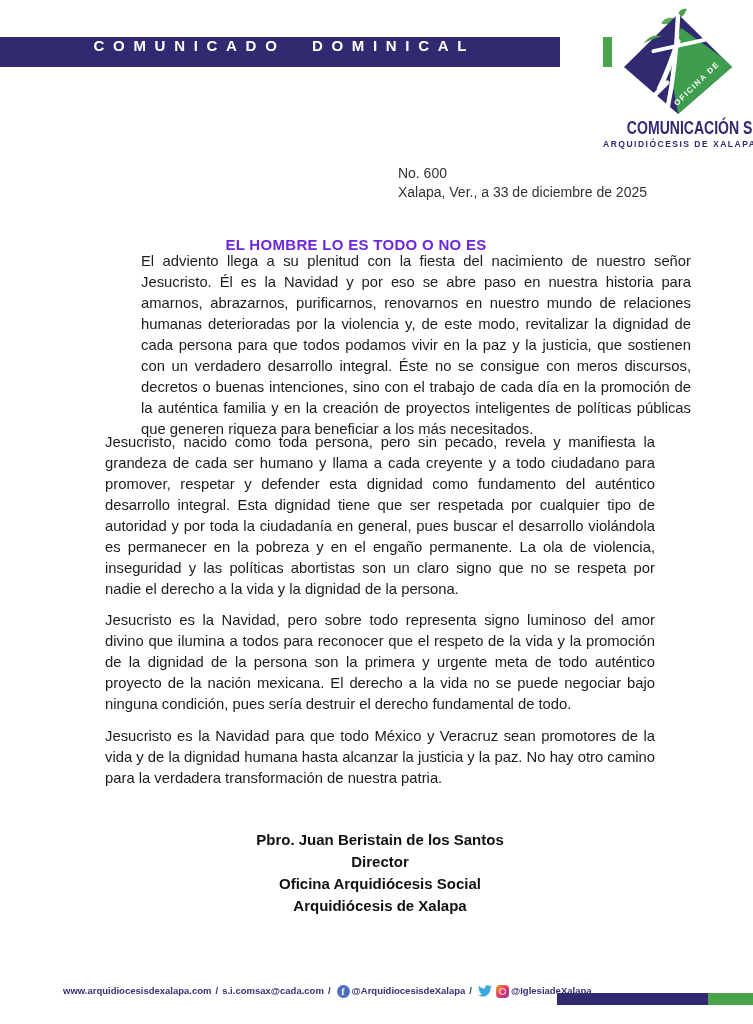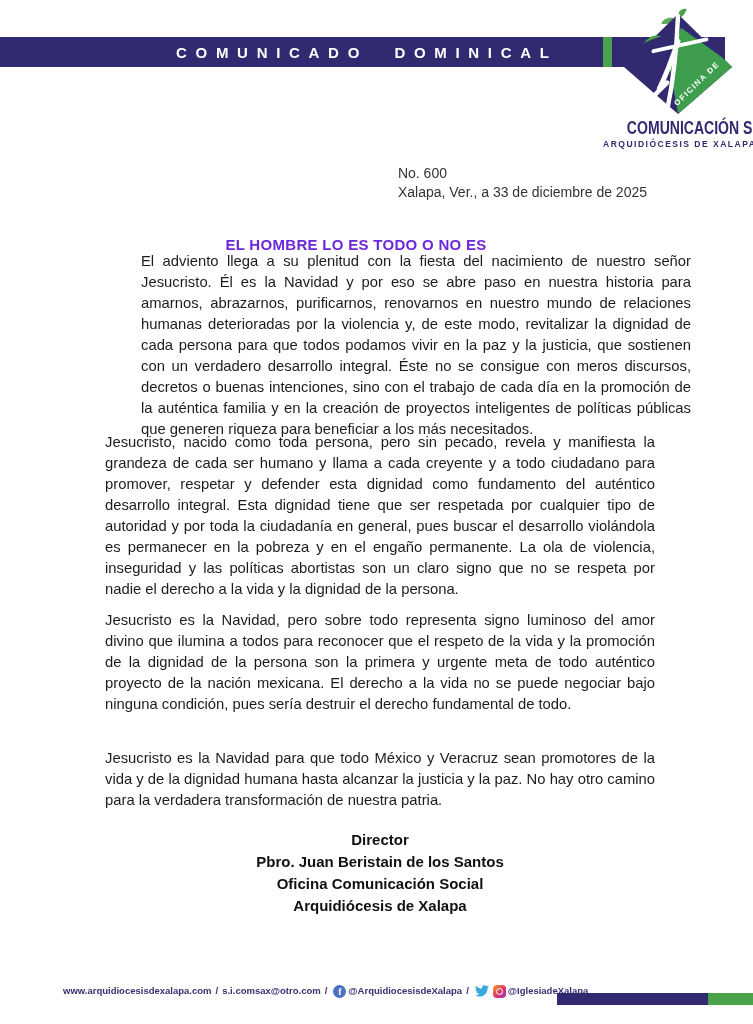--- a/index.html
+++ b/index.html
@@ -5,22 +5,22 @@
   * { margin:0; padding:0; box-sizing:border-box; }
   html,body { background:#888; }
   .page {
     position:relative; width:753px; height:1024px; margin:0 auto;
     background:#ffffff; overflow:hidden;
     font-family:"Liberation Sans", sans-serif; color:#1c1c1c;
   }
 
   
   .banner {
-    position:absolute; left:0; top:37px; width:725px; height:30px;
-    background:#312a70; display:flex; align-items:center; justify-content:center;
+    position:absolute; left:0; top:37px; width:560px; height:30px;
+    background:#312a70; display:flex; justify-content:center;
   }
   .banner-title {
     color:#ffffff; font-weight:bold; font-size:15px;
     letter-spacing:0.58em; word-spacing:0.9em; white-space:nowrap;
     padding-left:0.58em; 
   }
   .banner-endcap {
     position:absolute; left:603px; top:37px; width:9px; height:30px;
     background:#4aa34a;
   }
@@ -54,21 +54,21 @@
   }
 
   
   .para {
     position:absolute; left:105px; width:550px;
     font-size:14.8px; line-height:21px; text-align:justify; color:#1c1c1c;
   }
   .p1 { top:251px;margin-left:36px; }
   .p2 { top:432px; }
   .p3 { top:610px; }
-  .p4 { top:748px; }
+  .p4 { top:726px; }
 
   
   .signature {
     position:absolute; left:105px; top:829px; width:550px;
     text-align:center; font-weight:bold; font-size:15px; line-height:22px;
     color:#111;
   }
 
   
   .footer {
@@ -144,30 +144,30 @@
   </div>
 
   <div class="doc-title">EL HOMBRE LO ES TODO O NO ES</div>
 
   <p class="para p1">El adviento llega a su plenitud con la fiesta del nacimiento de nuestro señor Jesucristo. Él es la Navidad y por eso se abre paso en nuestra historia para amarnos, abrazarnos, purificarnos, renovarnos en nuestro mundo de relaciones humanas deterioradas por la violencia y, de este modo, revitalizar la dignidad de cada persona para que todos podamos vivir en la paz y la justicia, que sostienen con un verdadero desarrollo integral. Éste no se consigue con meros discursos, decretos o buenas intenciones, sino con el trabajo de cada día en la promoción de la auténtica familia y en la creación de proyectos inteligentes de políticas públicas que generen riqueza para beneficiar a los más necesitados.</p>
   <p class="para p2">Jesucristo, nacido como toda persona, pero sin pecado, revela y manifiesta la grandeza de cada ser humano y llama a cada creyente y a todo ciudadano para promover, respetar y defender esta dignidad como fundamento del auténtico desarrollo integral. Esta dignidad tiene que ser respetada por cualquier tipo de autoridad y por toda la ciudadanía en general, pues buscar el desarrollo violándola es permanecer en la pobreza y en el engaño permanente. La ola de violencia, inseguridad y las políticas abortistas son un claro signo que no se respeta por nadie el derecho a la vida y la dignidad de la persona.</p>
   <p class="para p3">Jesucristo es la Navidad, pero sobre todo representa signo luminoso del amor divino que ilumina a todos para reconocer que el respeto de la vida y la promoción de la dignidad de la persona son la primera y urgente meta de todo auténtico proyecto de la nación mexicana. El derecho a la vida no se puede negociar bajo ninguna condición, pues sería destruir el derecho fundamental de todo.</p>
   <p class="para p4">Jesucristo es la Navidad para que todo México y Veracruz sean promotores de la vida y de la dignidad humana hasta alcanzar la justicia y la paz. No hay otro camino para la verdadera transformación de nuestra patria.</p>
 
   <div class="signature">
+    <div>Pbro. Juan Beristain de los Santos</div>
     <div>Director</div>
-    <div>Pbro. Juan Beristain de los Santos</div>
-    <div>Oficina Comunicación Social</div>
+    <div>Oficina Arquidiócesis Social</div>
     <div>Arquidiócesis de Xalapa</div>
   </div>
 
   <div class="footer">
     <span>www.arquidiocesisdexalapa.com</span>
     <span class="sep">/</span>
-    <span>s.i.comsax@otro.com</span>
+    <span>s.i.comsax@cada.com</span>
     <span class="sep">/</span>
     <span class="icon fb-icon">f</span>
     <span>@ArquidiocesisdeXalapa</span>
     <span class="sep">/</span>
     <span class="icon">
       <svg width="14" height="12" viewBox="0 0 24 20">
         <path fill="#3aa9e0" d="M24 2.4c-.9.4-1.8.7-2.8.8 1-.6 1.8-1.6 2.1-2.7-.9.6-2 1-3.1 1.2C19.3.7 18 0 16.6 0c-2.7 0-4.9 2.2-4.9 4.9 0 .4 0 .8.1 1.1C7.7 5.8 4.1 3.9 1.7.9 1.2 1.7 1 2.5 1 3.4c0 1.7.9 3.2 2.2 4.1-.8 0-1.6-.2-2.2-.6v.1c0 2.4 1.7 4.4 3.9 4.8-.4.1-.8.2-1.3.2-.3 0-.6 0-.9-.1.6 2 2.4 3.4 4.6 3.4-1.7 1.3-3.8 2.1-6.1 2.1-.4 0-.8 0-1.2-.1 2.2 1.4 4.8 2.2 7.5 2.2 9.1 0 14-7.5 14-14v-.6c1-.7 1.8-1.6 2.5-2.5z"></path>
       </svg>
     </span>
     <span class="icon ig-icon"></span>

